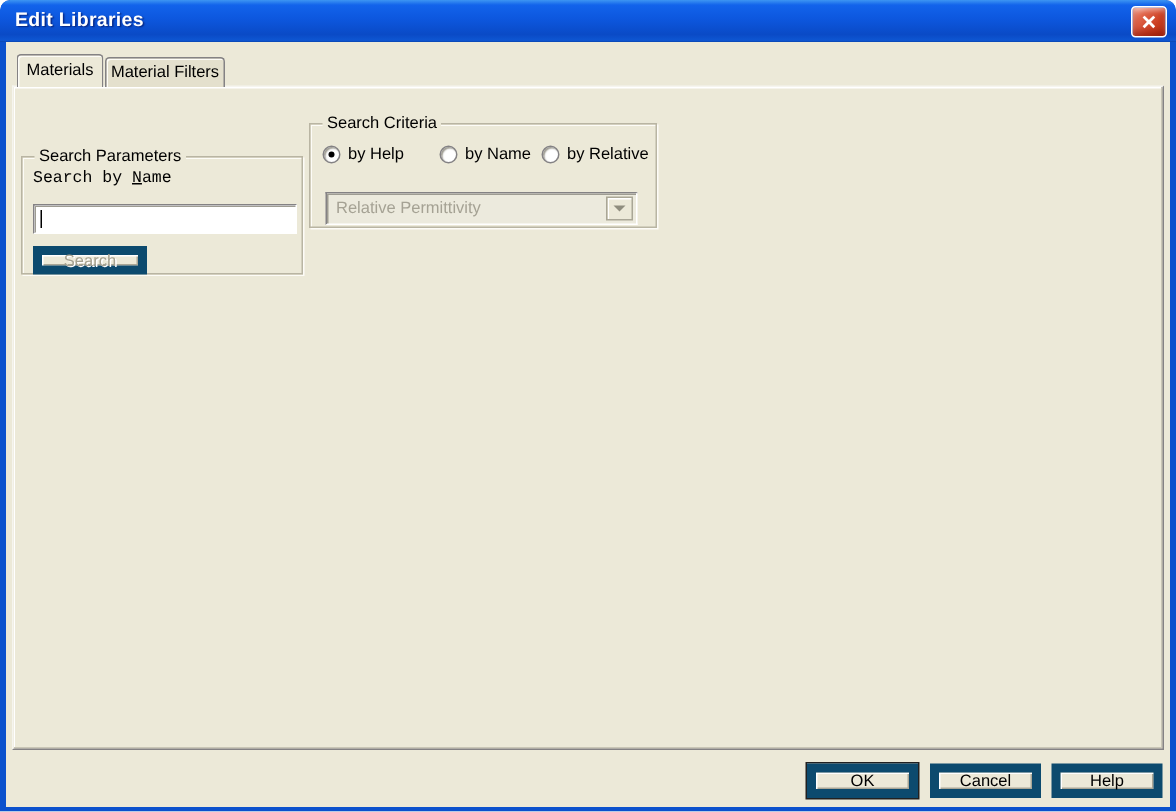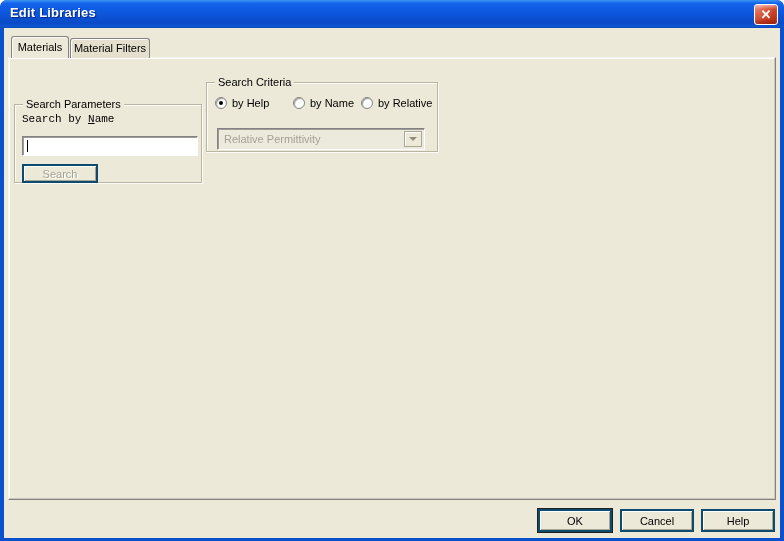--- a/index.html
+++ b/index.html
@@ -47,21 +47,21 @@
   .lbl { position: absolute; white-space: nowrap; font-family: Liberation Mono, monospace; }
 
   
   .sunken { border: 1px solid; border-color: #848284 #fff #fff #848284;
     box-shadow: inset 1px 1px 0 #9e9c92; background: #fff; }
 
   .search-input { position: absolute; left: 7px; top: 31px; width: 176px; height: 20px; }
   .caret { position: absolute; left: 4px; top: 3px; width: 1px; height: 12px; background: #000; }
 
   
-  .btn { background: #ece9d8; border: 2px solid #0c4a6e; cursor: pointer;
+  .btn { background: #ece9d8; border: 6px solid #0c4a6e; cursor: pointer;
     box-shadow: inset 1px 1px 0 #fff, inset -1px -1px 0 #a9a696;
     font-family: "Liberation Sans", sans-serif; font-size: 11px; color: #000;
     display: flex; align-items: center; justify-content: center; position: absolute; }
   .btn.disabled { color: #a5a190; text-shadow: 1px 1px 0 #fff; cursor: default; }
   .btn-search { left: 7px; top: 59px; width: 76px; height: 19px; }
   .btn-default { box-shadow: inset 1px 1px 0 #fff, inset -1px -1px 0 #a9a696, 0 0 0 1px #202020; }
 
   
   .radio-item { position: absolute; top: 14px; display: flex; align-items: center; gap: 5px; cursor: pointer; }
   .radio { width: 12px; height: 12px; border-radius: 50%; background: #fff;

